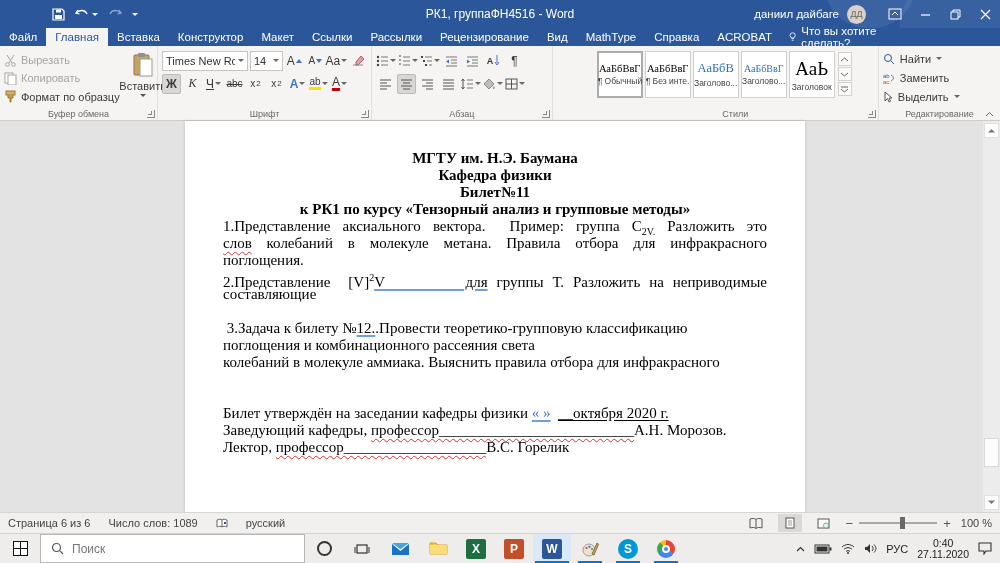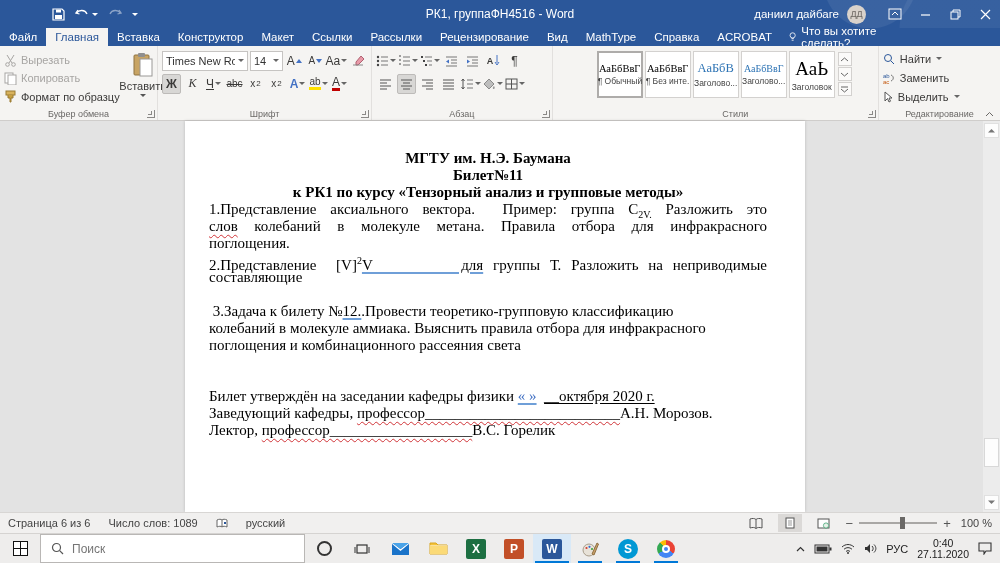--- a/index.html
+++ b/index.html
@@ -76,21 +76,21 @@
   .sscroll span { width:14px; height:14px; background:#fbfaf9; border:1px solid #d3d1cf; display:flex; align-items:center; justify-content:center; color:#666; }
 
   
   #grp-editing { width:126px; border-right:none; }
   #grp-editing .small-cmd { gap:5px; }
 
   #ribbon-collapse { position:absolute; right:6px; bottom:3px; color:#6a6866; }
 
   
   #docarea { position:absolute; left:0; top:121px; width:1000px; height:391px; background:#e3e3e3; }
-  #page { position:absolute; left:185px; top:0; width:620px; height:391px; background:#fff; box-shadow:0 0 3px rgba(0,0,0,.18); padding:29px 38px 0 24px; }
+  #page { position:absolute; left:185px; top:0; width:620px; height:391px; background:#fff; box-shadow:0 0 3px rgba(0,0,0,.18); padding:29px 38px 0 38px; }
   .dl { height:17px; font-family:"Liberation Serif",serif; font-size:15px; line-height:17px; color:#000; overflow:visible; white-space:normal; }
   .dl.c { text-align:center; font-weight:bold; }
   .dl.j { text-align:justify; text-align-last:justify; }
   .ublue { text-decoration:underline; text-decoration-color:#6f9fd8; text-decoration-thickness:1.5px; text-underline-offset:2px; }
   .qblue { color:#4472c4; text-decoration:underline; text-decoration-color:#6f9fd8; text-decoration-thickness:1.5px; text-underline-offset:2px; }
   .ublk { text-decoration:underline; text-underline-offset:2px; }
   .sqig { text-decoration:underline wavy #d13438; text-decoration-thickness:1px; text-underline-offset:2.5px; }
 
   
   #vscroll { position:absolute; right:0; top:0; width:17px; height:391px; background:#ececec; }
@@ -486,35 +486,36 @@
     <span id="ribbon-collapse">
       <svg width="9" height="6" viewBox="0 0 9 6">
           <path d="M1 5 4.5 1.5 8 5" fill="none" stroke="#6a6866"></path>
         </svg>
     </span>
   </div>
 
   <div id="docarea">
     <div id="page">
       <div class="dl c"><span>МГТУ им. Н.Э. Баумана</span></div>
+      <div class="dl c"><span>Кафедра физики</span></div>
       <div class="dl c"><span>Билет№11</span></div>
       <div class="dl c"><span>к РК1 по курсу «Тензорный анализ и групповые методы»</span></div>
 
       <div class="dl j"><span>1.Представление аксиального вектора. &nbsp;Пример: группа С</span><sub style="font-size:10px">2V.</sub><span> Разложить это</span></div>
       <div class="dl j"><span class="sqig">слов</span><span> колебаний в молекуле метана. Правила отбора для инфракрасного</span></div>
       <div class="dl"><span>поглощения.</span></div>
 
       <div class="dl j"><span>2.Представление &nbsp;[V]</span><sup style="font-size:10px">2</sup><span class="ublue">V&nbsp;&nbsp;&nbsp;&nbsp;&nbsp;&nbsp;&nbsp;&nbsp;&nbsp;для</span><span> группы Т. Разложить на неприводимые</span></div>
       <div class="dl"><span>составляющие</span></div>
 
       <div class="dl"></div>
 
       <div class="dl"><span>&nbsp;3.Задача к билету №</span><span class="ublue">12.</span><span>.Провести теоретико-групповую классификацию</span></div>
+      <div class="dl"><span>поглощения и комбинационного рассеяния света</span></div>
       <div class="dl"><span>колебаний в молекуле аммиака. Выяснить правила отбора для инфракрасного</span></div>
-      <div class="dl"><span>поглощения и комбинационного рассеяния света</span></div>
 
       <div class="dl"></div>
       <div class="dl"></div>
 
       <div class="dl"><span>Билет утверждён на заседании кафедры физики </span><span class="qblue">« »</span><span> &nbsp;</span><span class="ublk">__октября 2020 г.</span></div>
       <div class="dl"><span>Заведующий кафедры, </span><span class="sqig">профессор__________________________</span><span>А.Н. Морозов.</span></div>
       <div class="dl"><span>Лектор, </span><span class="sqig">профессор___________________</span><span>В.С. Горелик</span></div>
     </div>
 
     <div id="vscroll">

